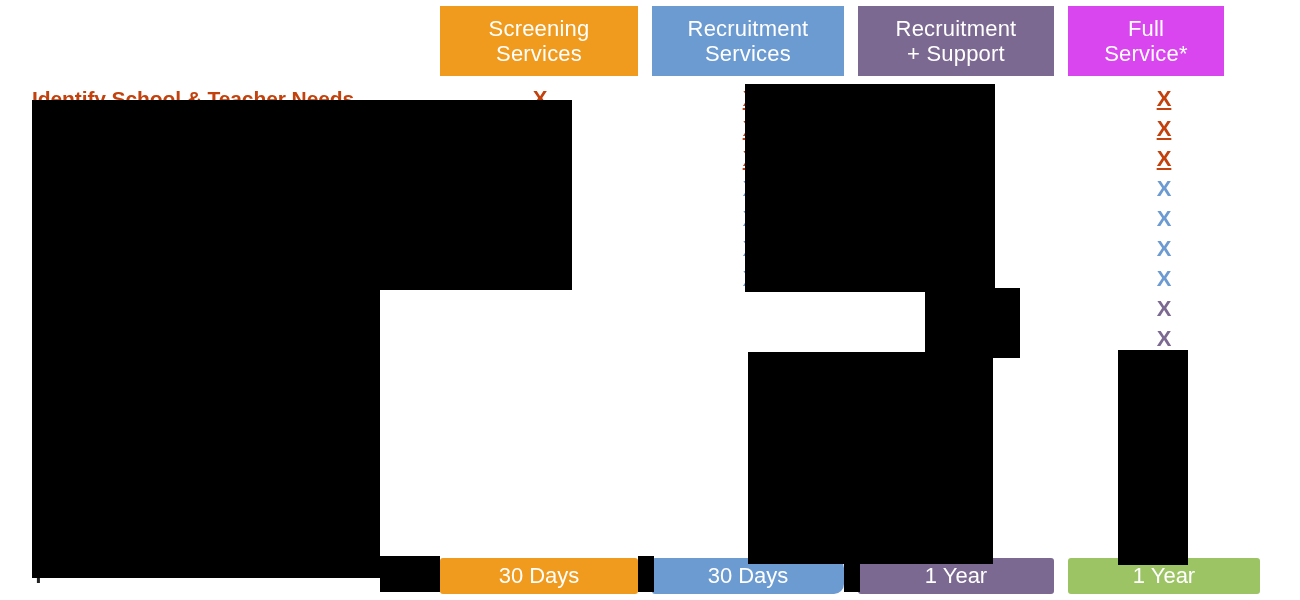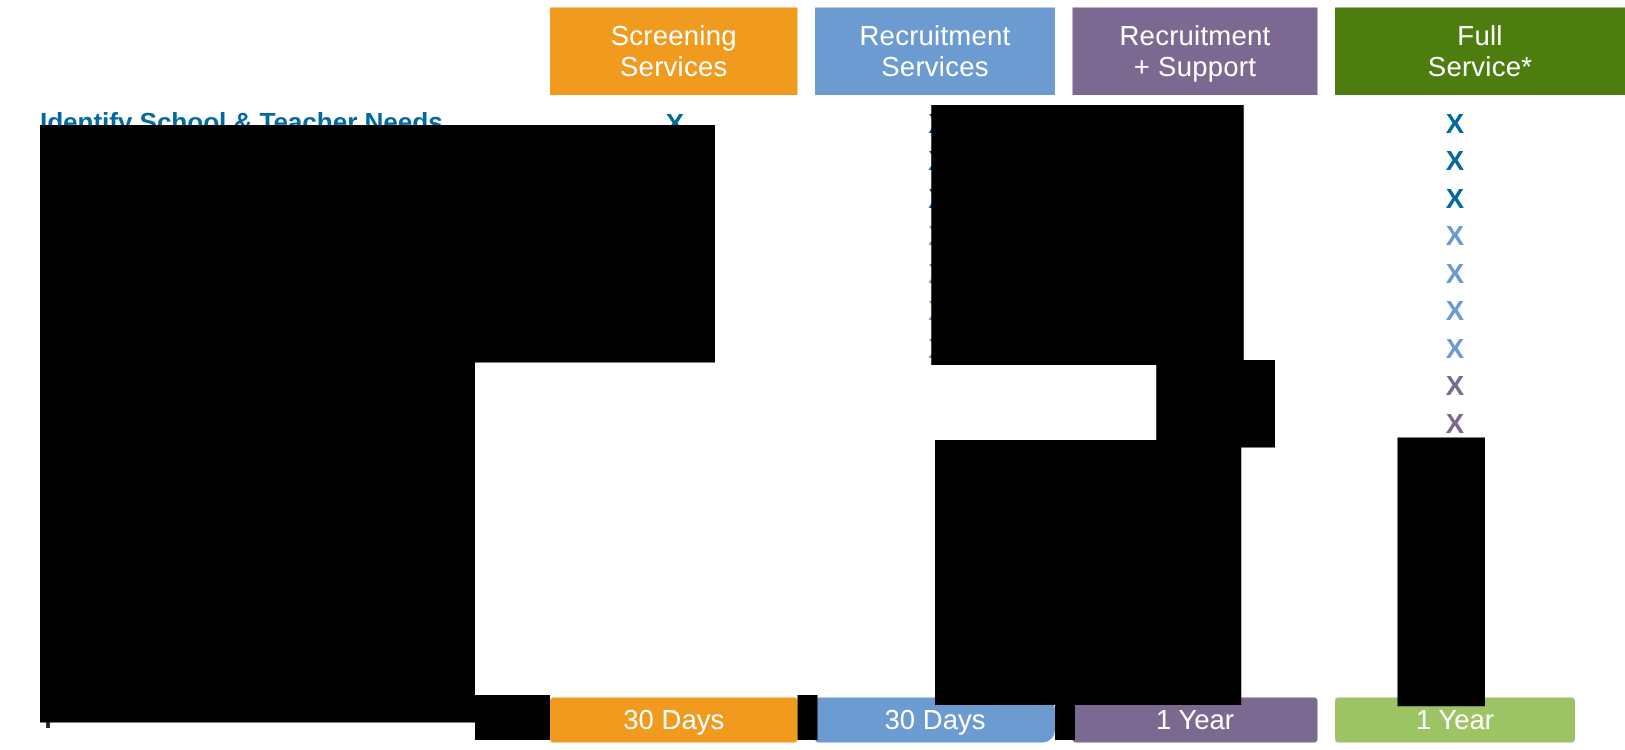--- a/index.html
+++ b/index.html
@@ -17,21 +17,21 @@
     position:absolute;top:6px;height:70px;
     display:flex;align-items:center;justify-content:center;
     color:#ffffff;text-align:center;
     font-size:22px;line-height:25px;font-weight:400;
     letter-spacing:.2px;
     white-space:pre-line;
   }
   .hdr.c0{left:440px;width:198px;background:#F09A1E;}
   .hdr.c1{left:652px;width:192px;background:#6C9BD2;}
   .hdr.c2{left:858px;width:196px;background:#7C6991;}
-  .hdr.c3{left:1068px;width:232px;background:#4d7c0f;}
+  .hdr.c3{left:1068px;width:156px;background:#d946ef;}
 
   
   .row{
     position:absolute;left:0;width:1300px;height:30px;
   }
   .rlabel{
     position:absolute;left:32px;top:0;
     height:30px;line-height:30px;
     font-size:21px;font-weight:700;
     white-space:nowrap;
@@ -41,21 +41,21 @@
     position:absolute;top:0;
     height:30px;line-height:30px;
     width:24px;text-align:center;
     font-size:22px;font-weight:700;
   }
   .mark.m0{left:528px;}
   .mark.m1{left:738px;}
   .mark.m2{left:946px;}
   .mark.m3{left:1152px;}
 
-  .t-orange{color:#0369a1;}
+  .t-orange{color:#c2410c;text-decoration:underline;}
   .t-blue{color:#6C9BD2;}
   .t-purple{color:#7C6991;}
   .t-green{color:#9DC464;}
 
   
   .footrow{position:absolute;left:0;top:556px;width:1036px;height:40px;}
   .footlabel{
     position:absolute;left:32px;top:0;height:40px;line-height:40px;
     font-size:21px;font-weight:700;color:#222222;white-space:nowrap;
   }

